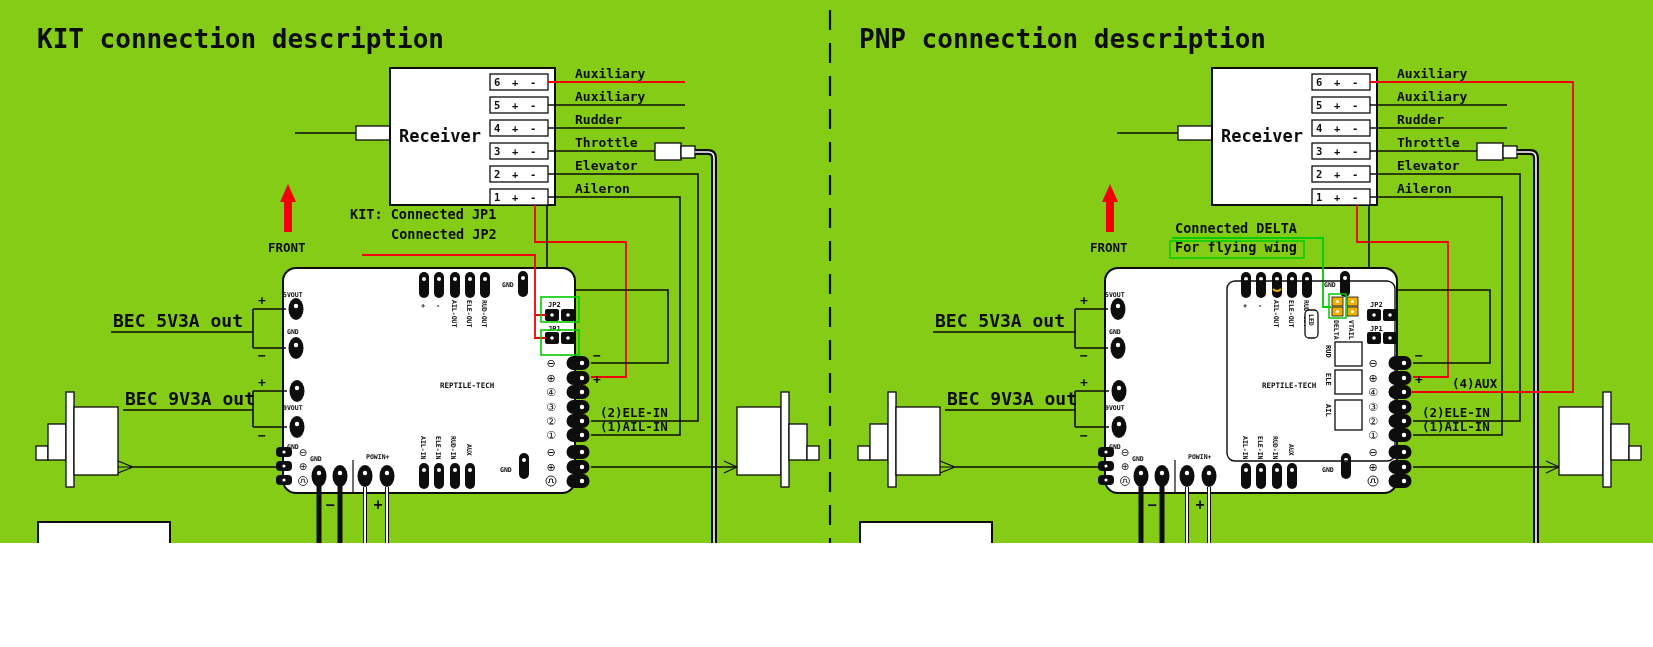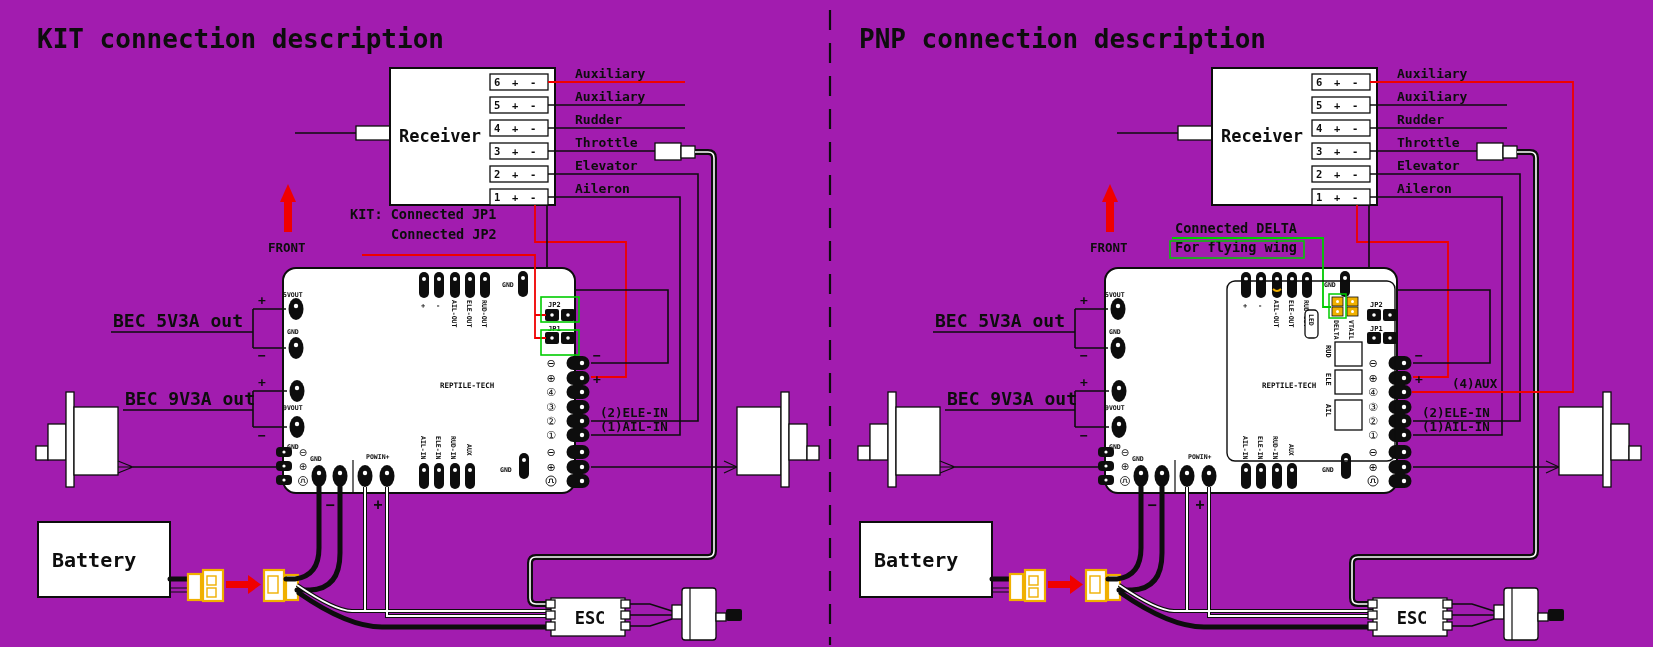--- a/index.html
+++ b/index.html
@@ -1,16 +1,16 @@
 <!DOCTYPE html>
 <html><head>
 <meta charset="utf-8">
 <style>
   html,body{margin:0;padding:0;background:#fff;}
-  .stage{width:1653px;height:647px;position:relative;background:#a21caf;overflow:hidden;}
+  .stage{width:1653px;height:543px;position:relative;background:#84cc16;overflow:hidden;}
   svg{display:block;}
   text{font-family:"DejaVu Sans Mono",monospace;fill:#0d0d0d;}
   .title{font-size:26px;font-weight:bold;}
   .rx{font-size:17px;font-weight:bold;}
   .big{font-size:20px;font-weight:bold;}
   .escl{font-size:17px;font-weight:bold;text-anchor:middle;}
   .lbl{font-size:13px;font-weight:bold;}
   .bec{font-size:18px;font-weight:bold;}
   .note{font-size:13.5px;font-weight:bold;}
   .pinlbl{font-size:12.5px;font-weight:bold;}

